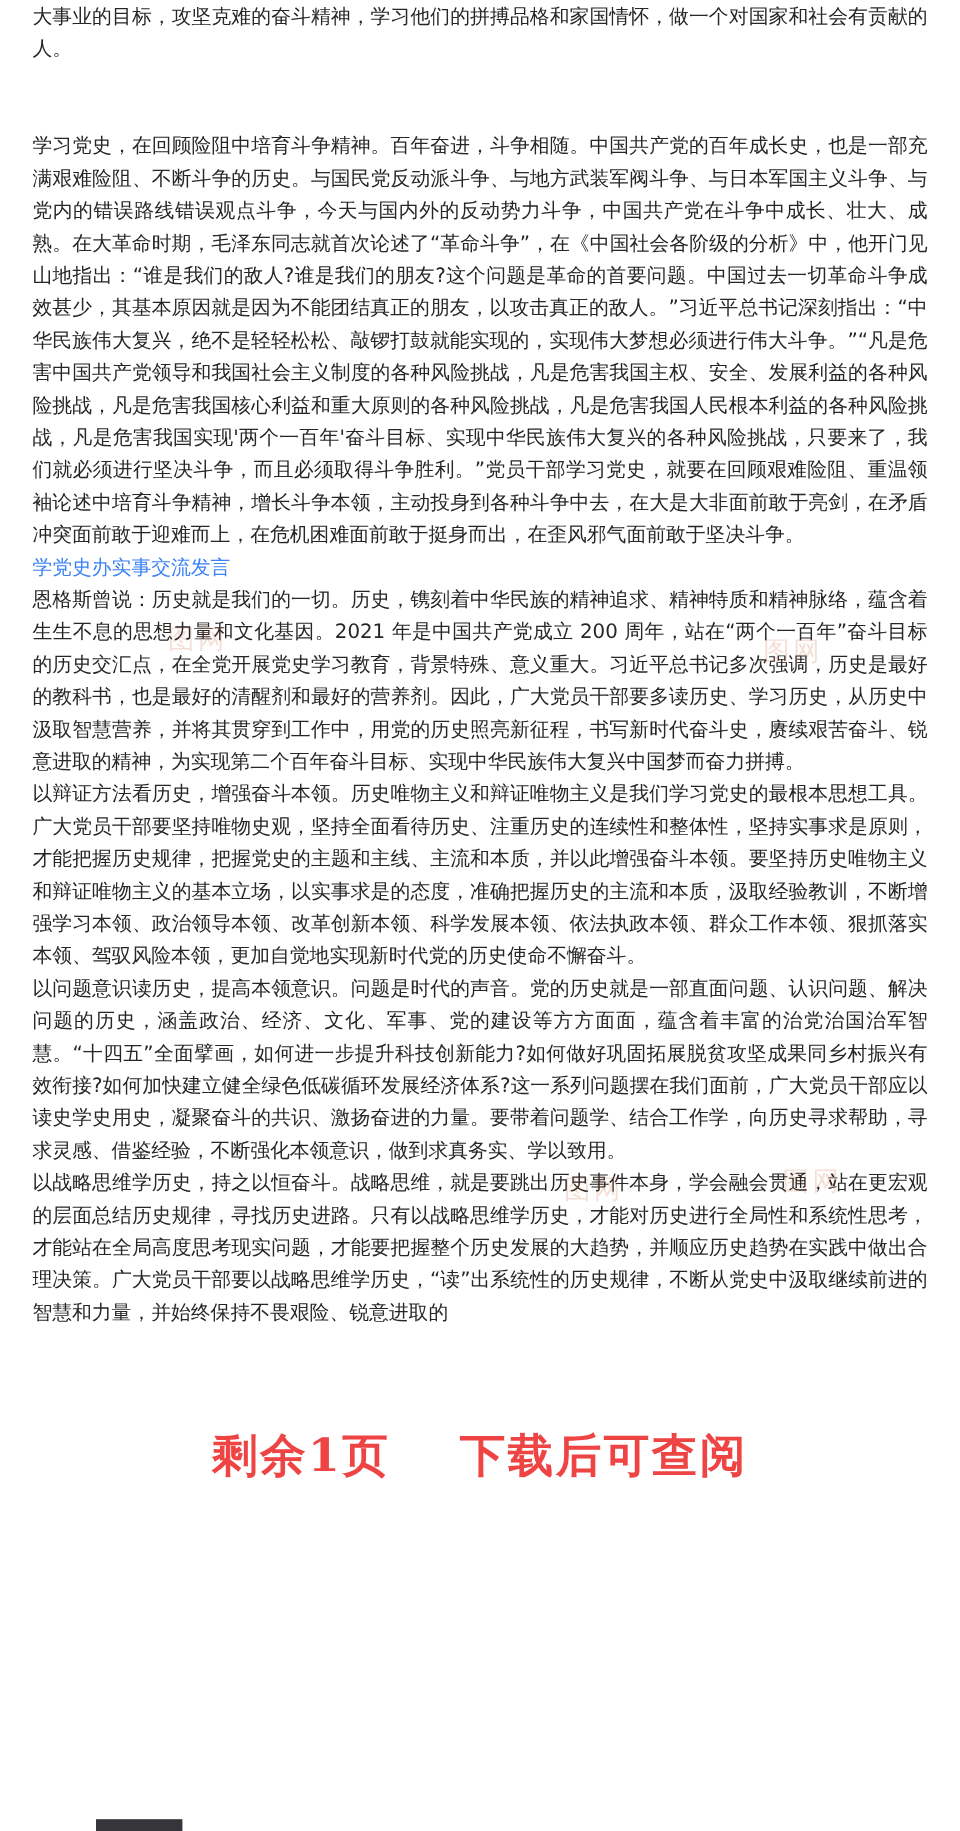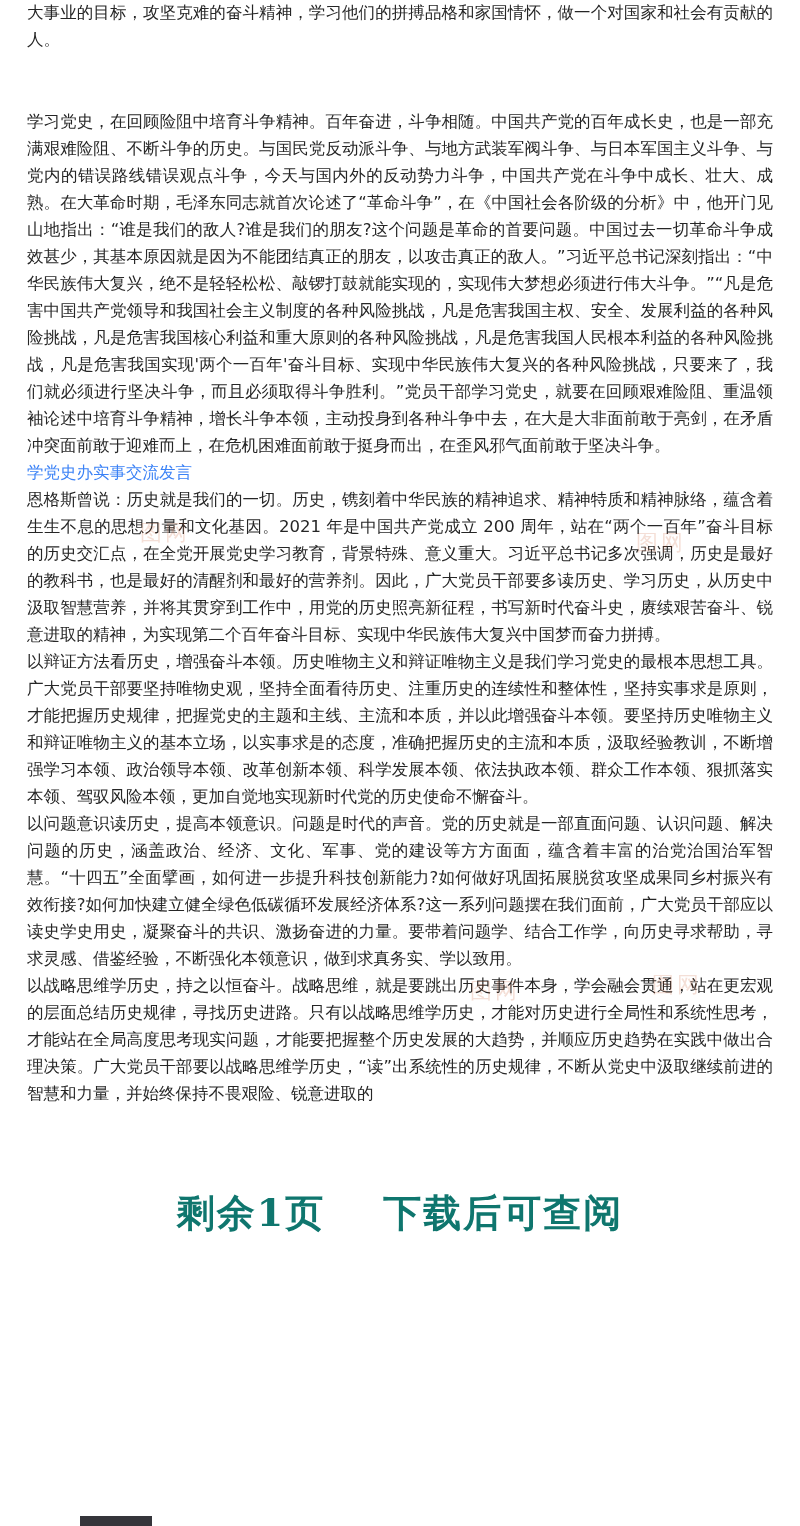--- a/index.html
+++ b/index.html
@@ -10,31 +10,31 @@
     color:#262626;
   }
   .doc{
     position:relative;
     padding:0 27px;
     font-size:16.5px;
     line-height:27px;
     text-align:justify;
   }
   .doc p{margin:0;}
-  .top-partial{margin-top:-13px;font-family:Liberation Mono, monospace;}
+  .top-partial{margin-top:-13px;}
   .gap{height:54px;}
   .link-line a{
     color:#3b82f6;
     text-decoration:none;
     cursor:pointer;
   }
   .footer{
     margin-top:92px;
     text-align:center;
-    color:#0f766e;
+    color:#ef4444;
     font-weight:bold;
     font-size:38px;
     letter-spacing:2px;
     font-family:"DejaVu Serif","Liberation Serif",serif;
     white-space:nowrap;
   }
   .footer .sep{display:inline-block;width:58px;}
   .watermark{
     position:absolute;
     color:#c2410c;

